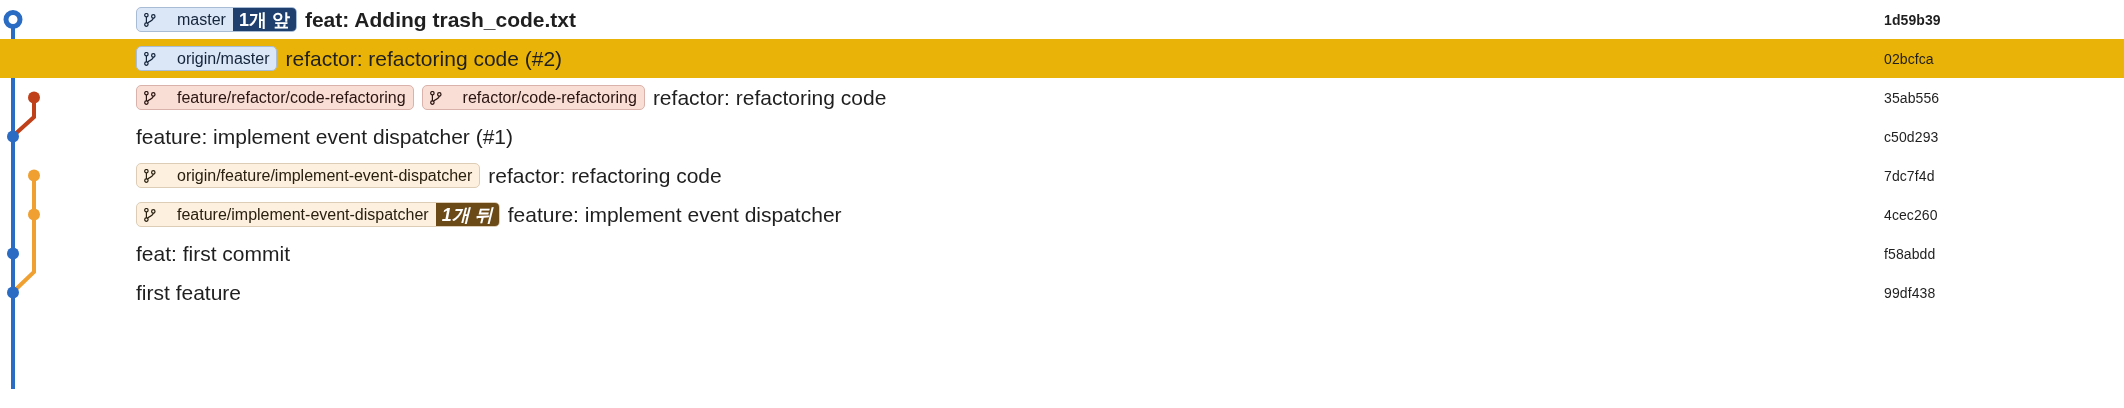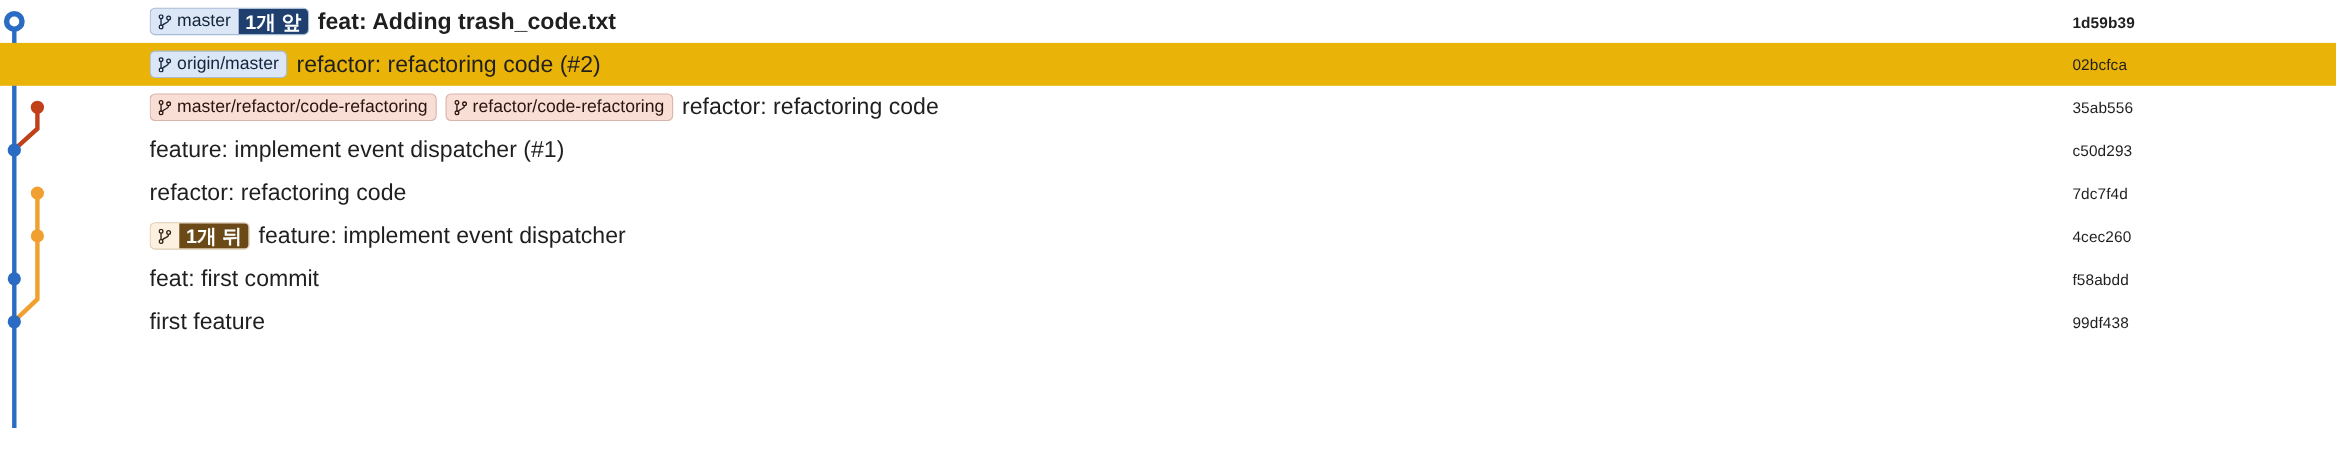--- a/index.html
+++ b/index.html
@@ -73,21 +73,21 @@
     border-radius: 5px;
     overflow: hidden;
     font-size: 16px;
     line-height: 1;
     height: 25px;
     box-sizing: border-box;
   }
   .ref .ref-body {
     display: inline-flex;
     align-items: center;
-    gap: 5px;
+    gap: 21px;
     padding: 0 7px;
     box-sizing: border-box;
   }
   .ref .ref-name { white-space: nowrap; }
 
   
   .ref.local-head {
     border: 1px solid #a9bcd6;
     background: #dbe6f6;
     color: #13243b;
@@ -114,21 +114,21 @@
   .ahead-pill, .behind-pill {
     display: inline-flex;
     align-items: center;
     padding: 0 6px;
     font-size: 18px;
     font-weight: bold;
     color: #ffffff;
     white-space: nowrap;
   }
   .ahead-pill { background: #1f3f6e; }
-  .behind-pill { background: #6b4a18; }
+  .behind-pill { background: #6b4a18; font-style: italic; }
 
   .branch-icon {
     display: inline-block;
     width: 12px;
     height: 14px;
     flex: 0 0 auto;
   }
   .branch-icon svg { display: block; }
 
   
@@ -219,21 +219,21 @@
           <span class="ref-body">
             <span class="branch-icon">
               <svg width="12" height="14" viewBox="0 0 12 14" xmlns="http://www.w3.org/2000/svg">
                 <circle cx="2.4" cy="2.2" r="1.7" fill="none" stroke="#2a1410" stroke-width="1.2"></circle>
                 <circle cx="2.4" cy="11.6" r="1.7" fill="none" stroke="#2a1410" stroke-width="1.2"></circle>
                 <circle cx="9.3" cy="3.4" r="1.7" fill="none" stroke="#2a1410" stroke-width="1.2"></circle>
                 <path d="M2.4,3.9 L2.4,9.9" stroke="#2a1410" stroke-width="1.2" fill="none"></path>
                 <path d="M9.3,5.1 C9.3,8.2 5.4,7.6 3.4,10.4" stroke="#2a1410" stroke-width="1.2" fill="none"></path>
               </svg>
             </span>
-            <span class="ref-name">master/refactor/code-refactoring</span>
+            <span class="ref-name">feature/refactor/code-refactoring</span>
           </span>
         </span>
         <span class="ref refactor">
           <span class="ref-body">
             <span class="branch-icon">
               <svg width="12" height="14" viewBox="0 0 12 14" xmlns="http://www.w3.org/2000/svg">
                 <circle cx="2.4" cy="2.2" r="1.7" fill="none" stroke="#2a1410" stroke-width="1.2"></circle>
                 <circle cx="2.4" cy="11.6" r="1.7" fill="none" stroke="#2a1410" stroke-width="1.2"></circle>
                 <circle cx="9.3" cy="3.4" r="1.7" fill="none" stroke="#2a1410" stroke-width="1.2"></circle>
                 <path d="M2.4,3.9 L2.4,9.9" stroke="#2a1410" stroke-width="1.2" fill="none"></path>
@@ -252,39 +252,54 @@
       <div class="graph-cell"></div>
       <div class="subject-cell">
         <span class="subject-text">feature: implement event dispatcher (#1)</span>
       </div>
       <div class="hash-cell">c50d293</div>
     </div>
 
     <div class="row">
       <div class="graph-cell"></div>
       <div class="subject-cell">
-        <span class="subject-text">refactor: refactoring code</span>
-      </div>
-      <div class="hash-cell">7dc7f4d</div>
-    </div>
-
-    <div class="row">
-      <div class="graph-cell"></div>
-      <div class="subject-cell">
         <span class="ref feature">
           <span class="ref-body">
             <span class="branch-icon">
               <svg width="12" height="14" viewBox="0 0 12 14" xmlns="http://www.w3.org/2000/svg">
                 <circle cx="2.4" cy="2.2" r="1.7" fill="none" stroke="#2a2010" stroke-width="1.2"></circle>
                 <circle cx="2.4" cy="11.6" r="1.7" fill="none" stroke="#2a2010" stroke-width="1.2"></circle>
                 <circle cx="9.3" cy="3.4" r="1.7" fill="none" stroke="#2a2010" stroke-width="1.2"></circle>
                 <path d="M2.4,3.9 L2.4,9.9" stroke="#2a2010" stroke-width="1.2" fill="none"></path>
                 <path d="M9.3,5.1 C9.3,8.2 5.4,7.6 3.4,10.4" stroke="#2a2010" stroke-width="1.2" fill="none"></path>
               </svg>
             </span>
+            <span class="ref-name">origin/feature/implement-event-dispatcher</span>
+          </span>
+        </span>
+        <span class="subject-text">refactor: refactoring code</span>
+      </div>
+      <div class="hash-cell">7dc7f4d</div>
+    </div>
+
+    <div class="row">
+      <div class="graph-cell"></div>
+      <div class="subject-cell">
+        <span class="ref feature">
+          <span class="ref-body">
+            <span class="branch-icon">
+              <svg width="12" height="14" viewBox="0 0 12 14" xmlns="http://www.w3.org/2000/svg">
+                <circle cx="2.4" cy="2.2" r="1.7" fill="none" stroke="#2a2010" stroke-width="1.2"></circle>
+                <circle cx="2.4" cy="11.6" r="1.7" fill="none" stroke="#2a2010" stroke-width="1.2"></circle>
+                <circle cx="9.3" cy="3.4" r="1.7" fill="none" stroke="#2a2010" stroke-width="1.2"></circle>
+                <path d="M2.4,3.9 L2.4,9.9" stroke="#2a2010" stroke-width="1.2" fill="none"></path>
+                <path d="M9.3,5.1 C9.3,8.2 5.4,7.6 3.4,10.4" stroke="#2a2010" stroke-width="1.2" fill="none"></path>
+              </svg>
+            </span>
+            <span class="ref-name">feature/implement-event-dispatcher</span>
           </span>
           <span class="behind-pill">1개 뒤</span>
         </span>
         <span class="subject-text">feature: implement event dispatcher</span>
       </div>
       <div class="hash-cell">4cec260</div>
     </div>
 
     <div class="row">
       <div class="graph-cell"></div>

